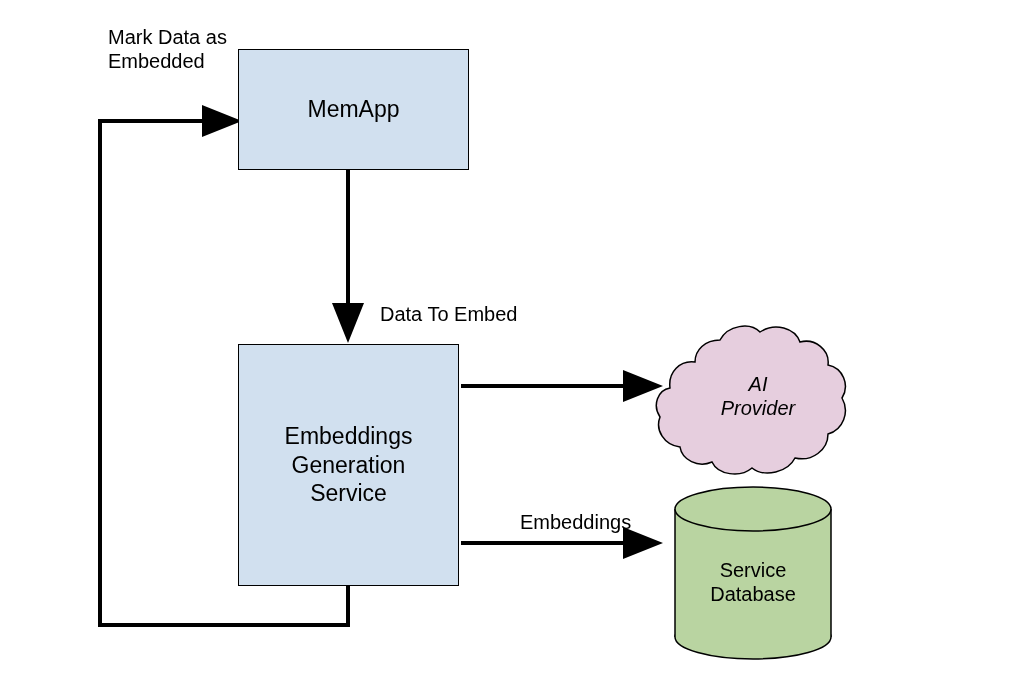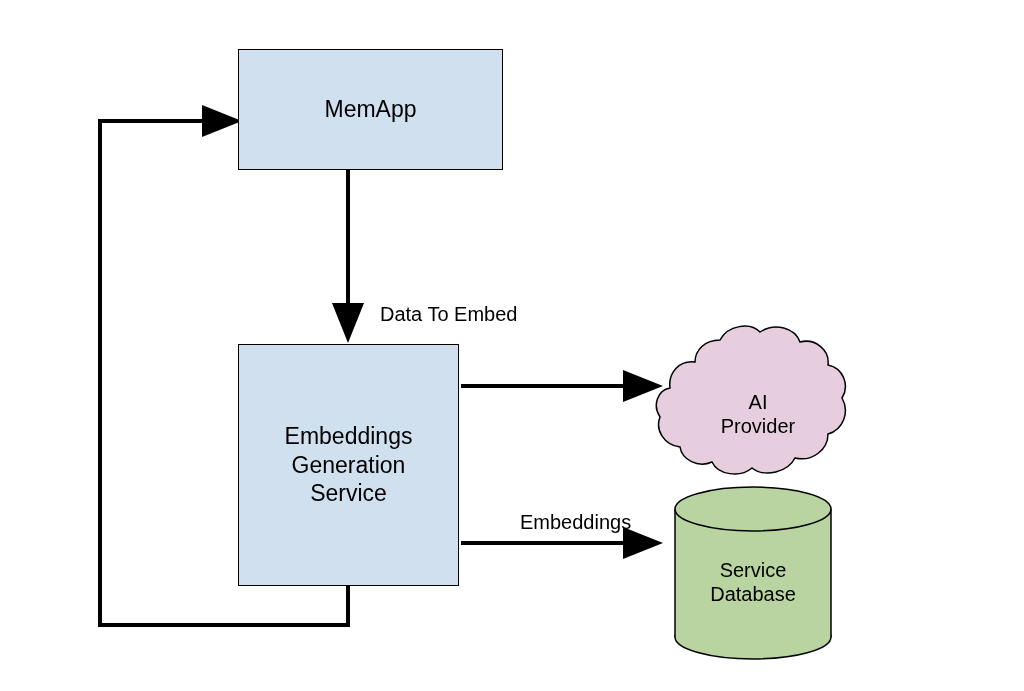--- a/index.html
+++ b/index.html
@@ -87,34 +87,36 @@
 
     <g>
       <ellipse cx="753" cy="637" rx="78" ry="22" fill="#b9d4a1" stroke="#000" stroke-width="1.5"></ellipse>
       <rect x="675" y="509" width="156" height="128" fill="#b9d4a1" stroke="none"></rect>
       <line x1="675" y1="509" x2="675" y2="637" stroke="#000" stroke-width="1.5"></line>
       <line x1="831" y1="509" x2="831" y2="637" stroke="#000" stroke-width="1.5"></line>
       <ellipse cx="753" cy="509" rx="78" ry="22" fill="#b9d4a1" stroke="#000" stroke-width="1.5"></ellipse>
     </g>
   </svg>
 
-  <div class="box" style="left:238px; top:49px; width:265px; height:121px;">
+  <div class="box" style="left:238px; top:49px; width:231px; height:121px;">
     <div class="box-text">MemApp</div>
   </div>
 
   <div class="box" style="left:238px; top:344px; width:221px; height:242px;">
     <div class="box-text" style="white-space:pre-line;">Embeddings
 Generation
 Service</div>
   </div>
 
+  <div class="label" style="left:108px; top:25px; white-space:pre-line;">Mark Data as
+Embedded</div>
 
   <div class="label" style="left:380px; top:302px;">Data To Embed</div>
 
   <div class="label" style="left:520px; top:510px;">Embeddings</div>
 
-  <div class="label cloud-text" style="left:718px; top:390px; width:80px; white-space:pre-line;">AI
+  <div class="label cloud-text" style="left:718px; top:372px; width:80px; white-space:pre-line;font-style:italic;">AI
 Provider</div>
 
   <div class="label db-text" style="left:703px; top:558px; width:100px; white-space:pre-line;">Service
 Database</div>
 
 </div>
 
 </body></html>

